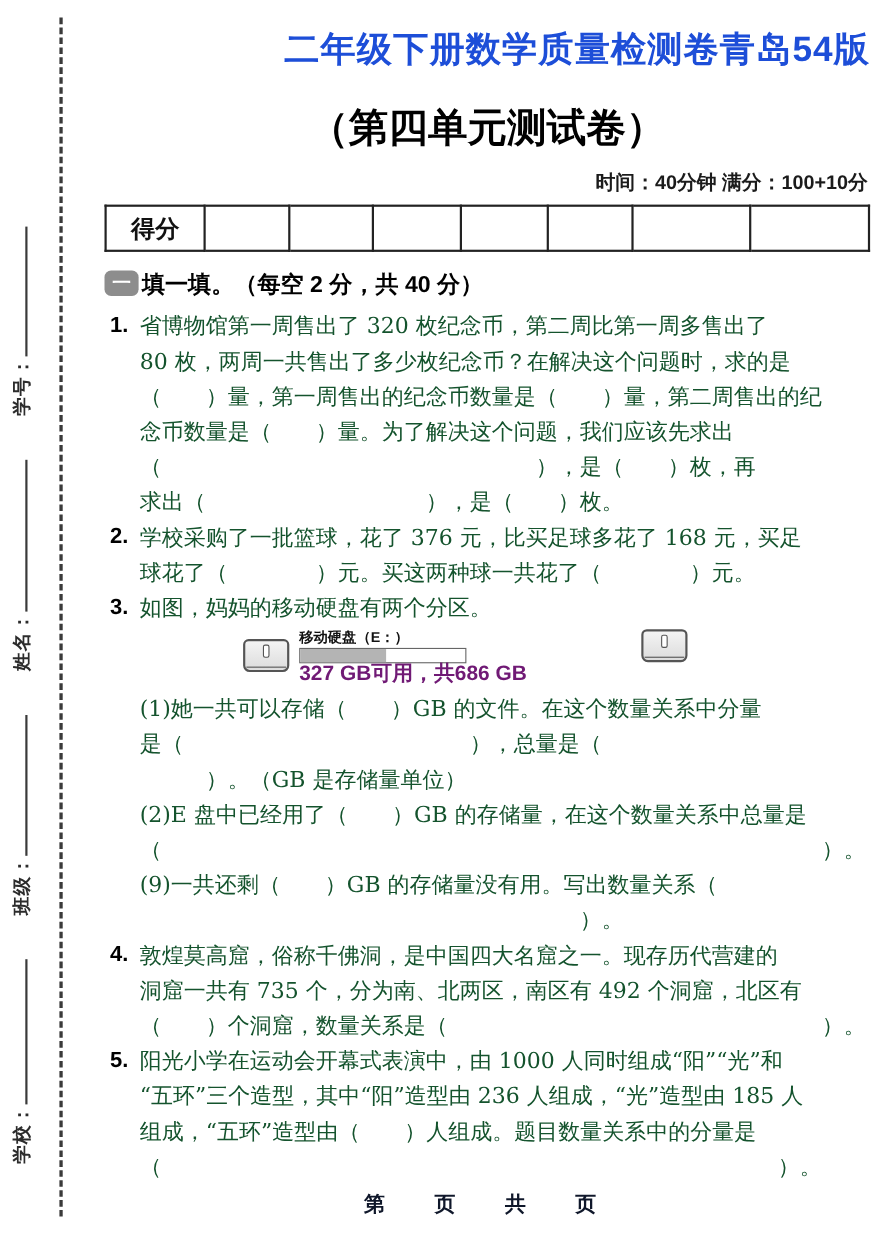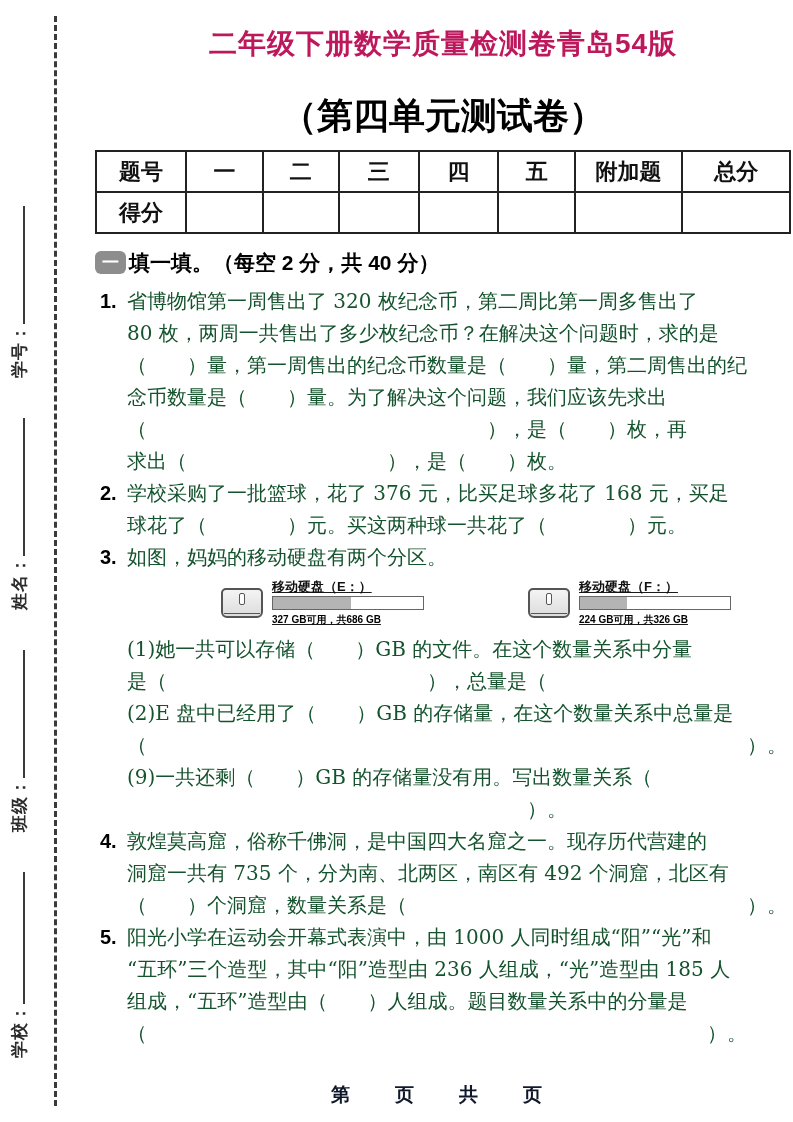--- a/index.html
+++ b/index.html
@@ -17,22 +17,22 @@
     font-size:17px;color:#2c2c2c;
   }
   .field-group{display:flex;align-items:baseline;margin-right:40px;}
   .field-label{font-weight:600;letter-spacing:1px;}
   .field-line{display:inline-block;height:14px;border-bottom:2px solid #3a3a3a;}
   .w120{width:118px}.w128{width:128px}.w130{width:132px}.w140{width:138px}
 
   
   .main{position:absolute;left:95px;top:0;width:696px;padding-top:16px;}
   .title{
-    text-align:center;font-size:28px;font-weight:800;line-height:56px;
-    letter-spacing:1px;white-space:nowrap;color:#be185d;
+    text-align:right;font-size:32px;font-weight:800;line-height:56px;
+    letter-spacing:1px;white-space:nowrap;color:#1d4ed8;
   }
   .subtitle{text-align:center;font-size:36px;font-weight:800;line-height:52px;margin-top:18px;color:#000;}
   .meta{text-align:right;font-size:18px;font-weight:700;line-height:24px;margin-top:12px;padding-right:2px;}
 
   table.score{border-collapse:collapse;width:100%;margin-top:8px;table-layout:fixed;}
   table.score td{
     border:2px solid #222;height:37px;text-align:center;vertical-align:middle;
     font-size:22px;font-weight:700;color:#111;
   }
 
@@ -49,34 +49,34 @@
   .qnum{
     position:absolute;left:5px;top:0;font-size:20px;font-weight:800;
     line-height:32px;font-family:"Liberation Sans",sans-serif;color:#000;
   }
   .line{
     font-family:"DejaVu Serif",serif;font-size:20px;line-height:32px;
     white-space:pre-wrap;color:#14532d;
   }
 
   
-  .disks{display:flex;gap:104px;margin:4px 0 4px 94px;height:52px;align-items:center;text-decoration:underline;}
+  .disks{display:flex;gap:104px;margin:4px 0 4px 94px;height:52px;align-items:flex-start;}
   .disk{display:flex;align-items:center;gap:9px;}
   .disk-icon{width:42px;height:30px;position:relative;flex:0 0 auto;}
   .disk-body{
     position:absolute;inset:0;border:2px solid #555;border-radius:5px 5px 6px 6px;
     background:linear-gradient(#f4f4f4,#dcdcdc);
   }
   .disk-slot{position:absolute;left:18px;top:5px;width:4px;height:10px;border:1.5px solid #555;border-radius:2px;background:#fff;}
   .disk-base{position:absolute;left:3px;right:3px;bottom:4px;height:0;border-top:1.5px solid #555;}
   .disk-info{display:flex;flex-direction:column;}
   .disk-name{font-size:13px;font-weight:800;color:#111;line-height:15px;}
   .disk-bar{width:150px;height:12px;border:1.5px solid #666;background:#fff;margin:2px 0;}
   .disk-fill{height:100%;background:#b4b4b4;}
-  .disk-cap{font-size:10px;font-weight:700;color:#000000;line-height:15px;}
+  .disk-cap{font-size:19px;font-weight:700;color:#701a75;line-height:15px;}
 
   .footer{
     position:absolute;left:95px;width:696px;bottom:14px;text-align:center;
     font-size:19px;letter-spacing:13px;color:#0f172a;font-weight:600;
   }
 </style>
 </head>
 <body>
 
 <div class="sidebar">
@@ -98,43 +98,34 @@
       <span class="field-line w120"></span>
     </span>
   </div>
   <div class="dashline"></div>
 </div>
 
 <div class="main">
 
   <div class="title">二年级下册数学质量检测卷青岛54版</div>
   <div class="subtitle">（第四单元测试卷）</div>
+  <div class="meta">时间：40分钟  满分：100+10分</div>
 
   <table class="score">
     <colgroup>
       <col style="width:13%">
         <col style="width:11%">
         <col style="width:11%">
         <col style="width:11.5%">
       <col style="width:11.5%">
         <col style="width:11%">
         <col style="width:15.5%">
         <col style="width:15.5%">
     </colgroup>
     <tbody>
-        <tr>
-      <td>题号</td>
-      <td>一</td>
-      <td>二</td>
-      <td>三</td>
-      <td>四</td>
-      <td>五</td>
-      <td>附加题</td>
-      <td>总分</td>
-    </tr>
     <tr>
       <td>得分</td>
       <td></td>
       <td></td>
       <td></td>
       <td></td>
       <td></td>
       <td></td>
       <td></td>
     </tr>
@@ -180,32 +171,26 @@
           </span>
           <span class="disk-cap">327 GB可用，共686 GB</span>
         </span>
       </div>
       <div class="disk">
         <span class="disk-icon">
           <span class="disk-body"></span>
             <span class="disk-slot"></span>
             <span class="disk-base"></span>
         </span>
-        <span class="disk-info">
-          <span class="disk-name">移动硬盘（F：）</span>
-          <span class="disk-bar">
-            <span class="disk-fill" style="display: block; width: 31%;"></span>
-          </span>
-          <span class="disk-cap">224 GB可用，共326 GB</span>
-        </span>
       </div>
     </div>
 
     <div class="line">(1)她一共可以存储（　　）GB 的文件。在这个数量关系中分量</div>
     <div class="line">是（　　　　　　　　　　　　　），总量是（</div>
+    <div class="line">　　　）。（GB 是存储量单位）</div>
     <div class="line">(2)E 盘中已经用了（　　）GB 的存储量，在这个数量关系中总量是</div>
     <div class="line">（　　　　　　　　　　　　　　　　　　　　　　　　　　　　　　）。</div>
     <div class="line">(9)一共还剩（　　）GB 的存储量没有用。写出数量关系（</div>
     <div class="line">　　　　　　　　　　　　　　　　　　　　）。</div>
   </div>
 
   <div class="quest">
     <span class="qnum">4.</span>
     <div class="line">敦煌莫高窟，俗称千佛洞，是中国四大名窟之一。现存历代营建的</div>
     <div class="line">洞窟一共有 735 个，分为南、北两区，南区有 492 个洞窟，北区有</div>

